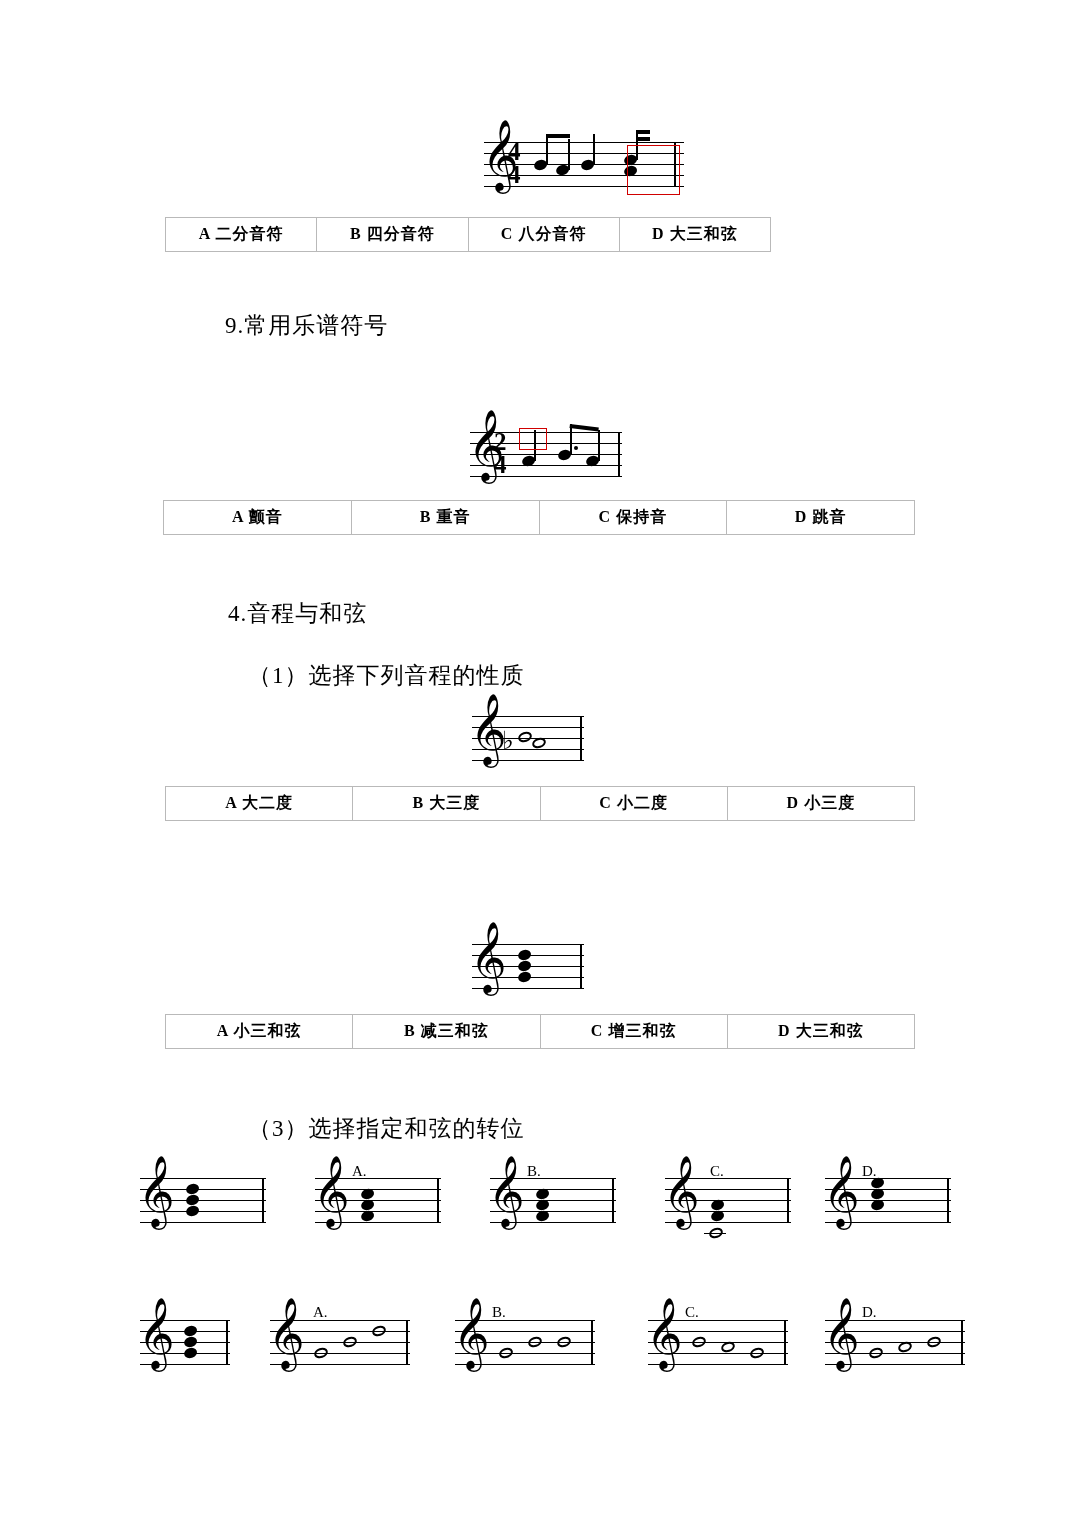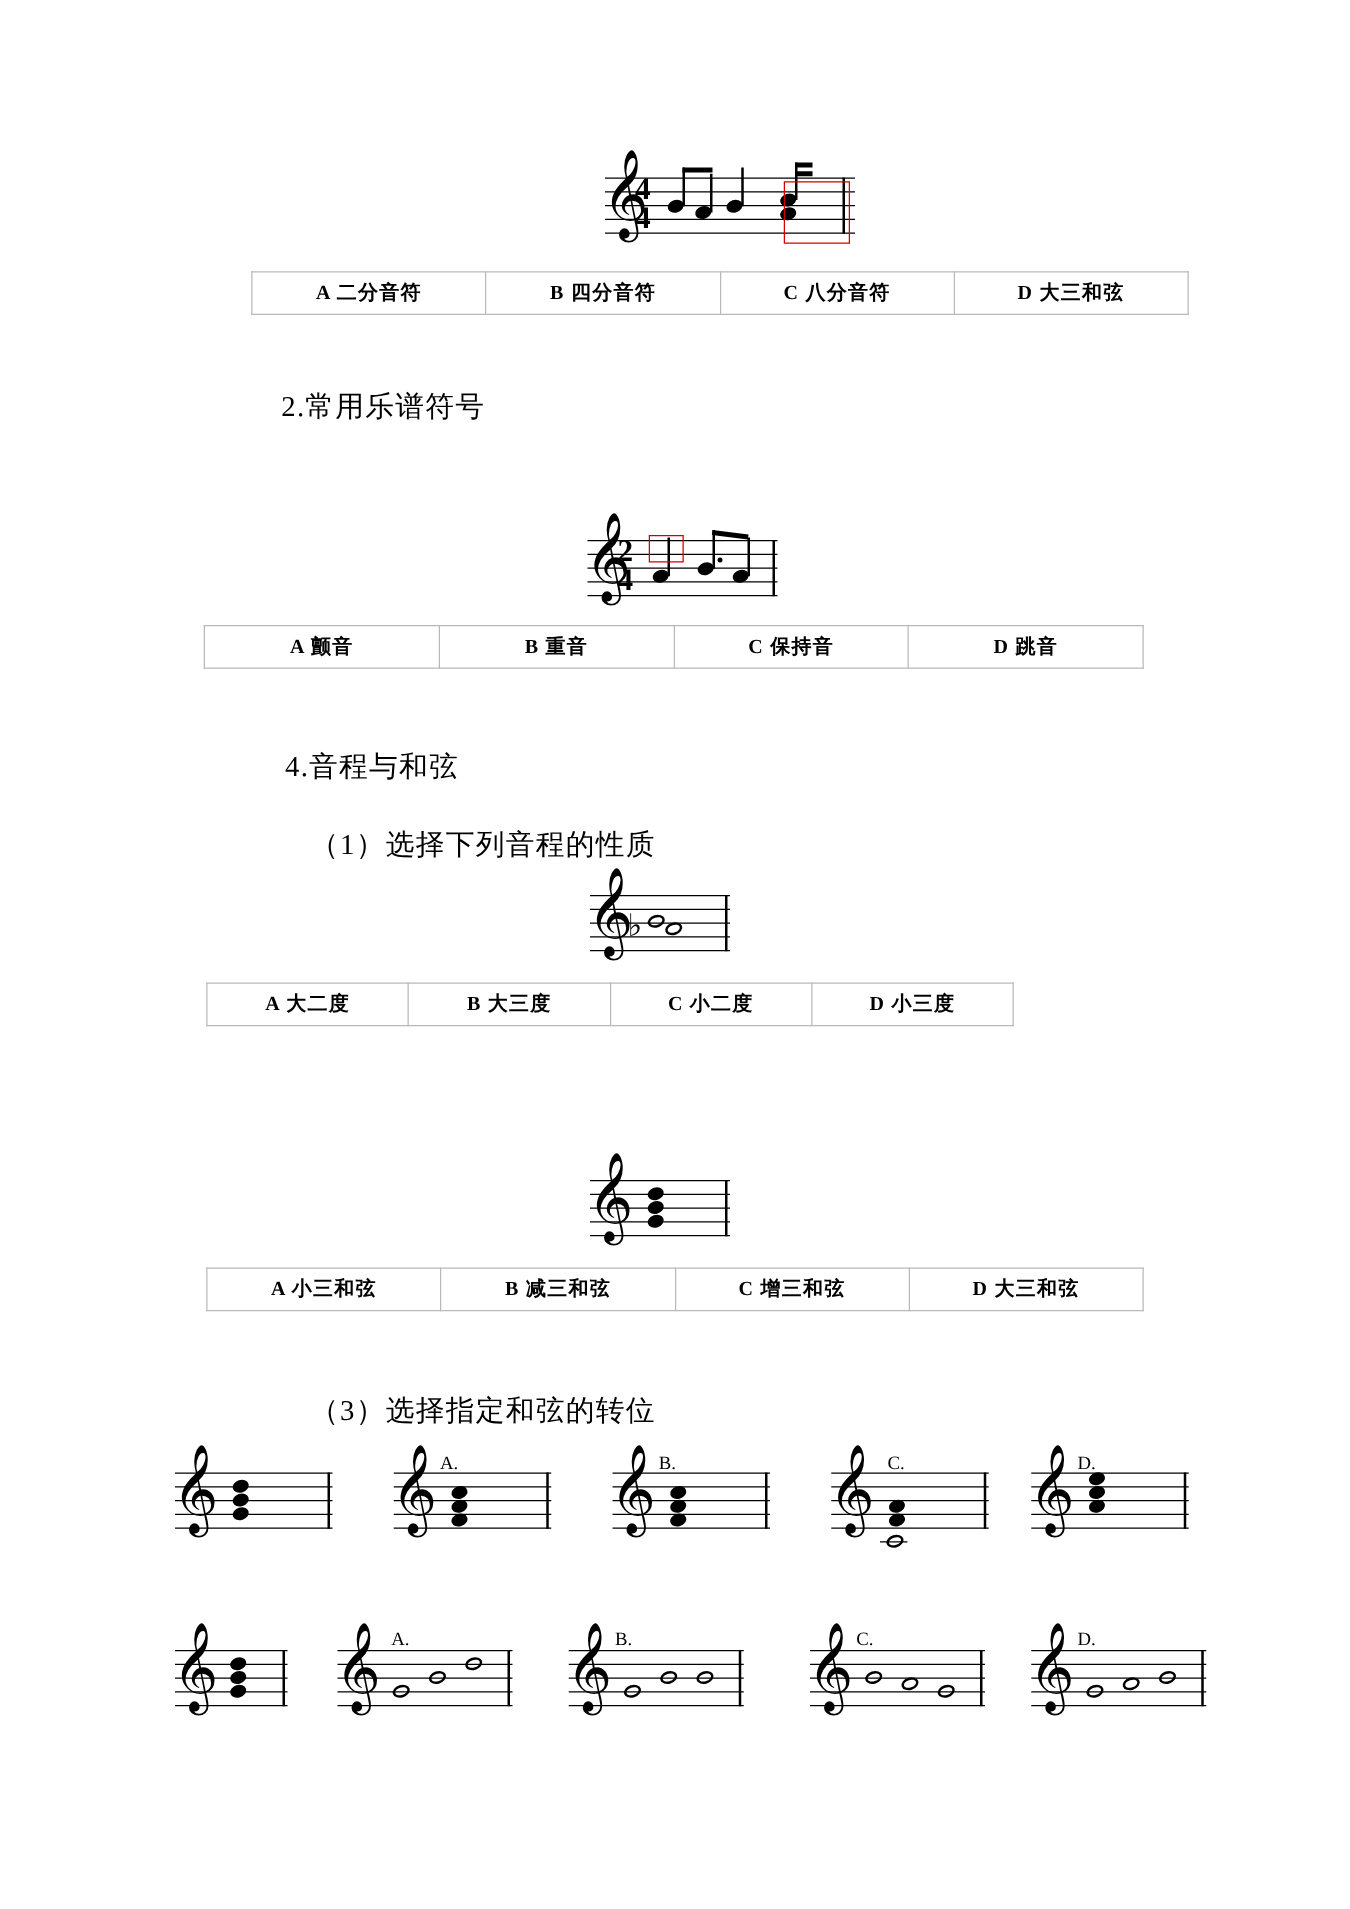--- a/index.html
+++ b/index.html
@@ -190,32 +190,32 @@
       <div class="notehead" style="left:140px; top:13px;"></div>
       <div class="stem" style="left:152px; top:-12px; height:30px;"></div>
       <div class="notehead" style="left:140px; top:24px;"></div>
       <div class="beam" style="left:152px; top:-12px; width:14px;"></div>
       <div class="beam" style="left:152px; top:-5px; width:14px;"></div>
       <div class="barline" style="left:190px;"></div>
     </div>
   </div>
   <div class="redbox" style="left:627px; top:145px; width:53px; height:50px;"></div>
 
-  <table class="opt-table" style="position:absolute; left:165px; top:217px; width:750px;margin-left:36px;">
+  <table class="opt-table" style="position:absolute; left:165px; top:217px; width:606px;">
     <tbody>
         <tr>
       <td>A 二分音符</td>
       <td>B 四分音符</td>
       <td>C 八分音符</td>
       <td>D 大三和弦</td>
     </tr>
   </tbody>
     </table>
 
-  <div class="heading" style="position:absolute; left:225px; top:310px;">2.常用乐谱符号</div>
+  <div class="heading" style="position:absolute; left:225px; top:310px;">9.常用乐谱符号</div>
 
 
   <div class="staff-wrap" style="position:absolute; left:470px; top:432px; width:152px;">
     <div class="staff" style="width:152px;">
       <div class="line l1"></div>
         <div class="line l2"></div>
         <div class="line l3"></div>
       <div class="line l4"></div>
         <div class="line l5"></div>
       <div class="clef" style="left:-2px;">𝄞</div>
@@ -261,21 +261,21 @@
       <div class="line l4"></div>
         <div class="line l5"></div>
       <div class="clef" style="left:-2px;">𝄞</div>
       <div class="accidental" style="left:30px; top:12px;">♭</div>
       <div class="notehead hollow" style="left:46px; top:16px;"></div>
       <div class="notehead hollow" style="left:60px; top:22px;"></div>
       <div class="barline" style="left:108px;"></div>
     </div>
   </div>
 
-  <table class="opt-table" style="position:absolute; left:165px; top:786px; width:646px;">
+  <table class="opt-table" style="position:absolute; left:165px; top:786px; width:750px;">
     <tbody>
         <tr>
       <td>A 大二度</td>
       <td>B  大三度</td>
       <td>C  小二度</td>
       <td>D 小三度</td>
     </tr>
   </tbody>
     </table>
 

